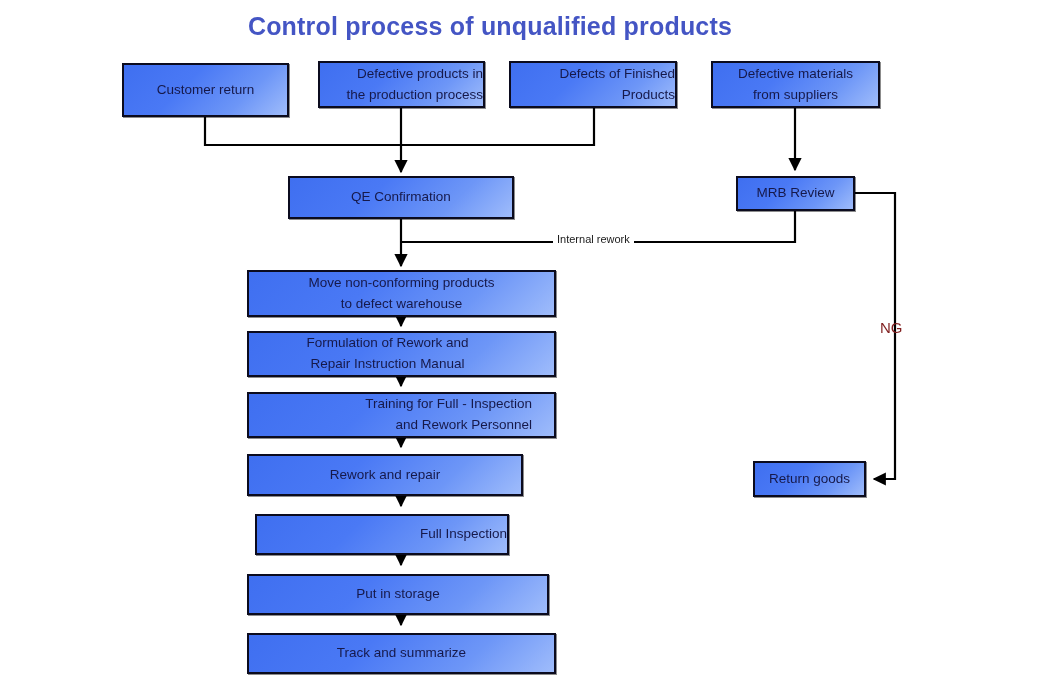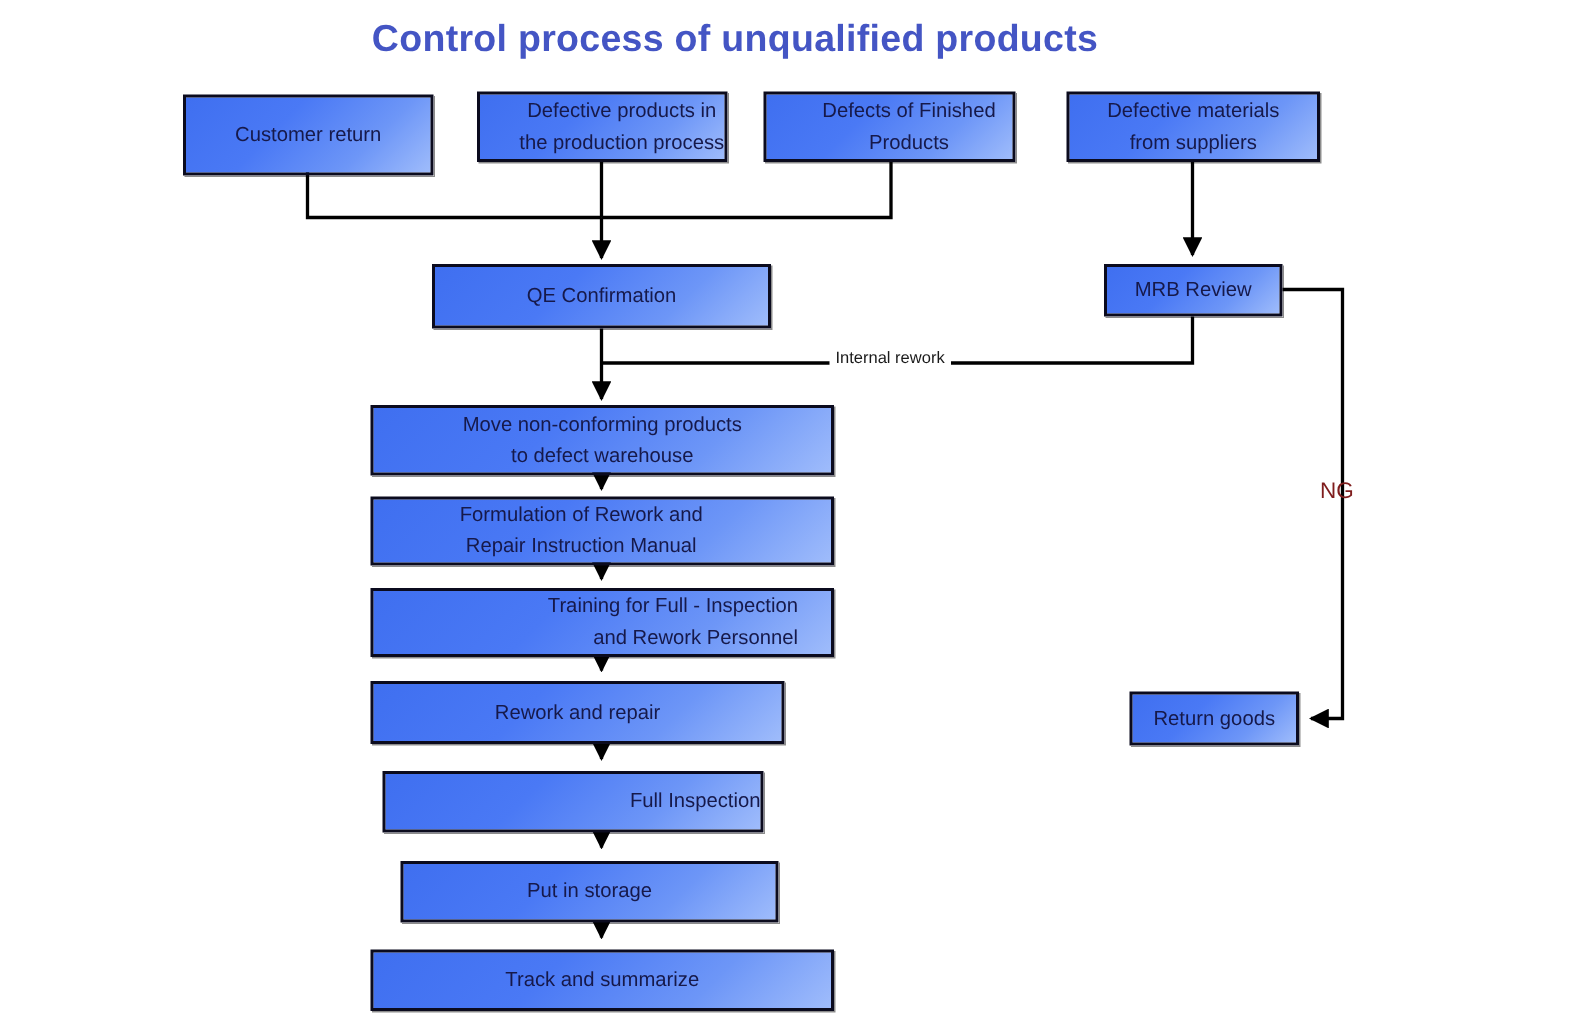--- a/index.html
+++ b/index.html
@@ -38,21 +38,21 @@
     display: flex;
     flex-direction: column;
     justify-content: center;
     overflow: hidden;
   }
   .node .line {
     line-height: 1.55;
     white-space: nowrap;
   }
   .align-center .line { text-align: center; }
-  .align-left   .line { text-align: center; padding-left: 26px; }
+  .align-left   .line { text-align: right; padding-left: 26px; }
   .align-shift  .line { text-align: center; padding-right: 28px; }
   .align-shift2 .line { text-align: right; padding-right: 22px; }
 
   #page-title {
     position: absolute;
     left: 0;
     top: 12px;
     width: 980px;
     text-align: center;
     font-size: 25px;
@@ -155,21 +155,21 @@
   </div>
 
   <div class="node align-center" style="left:247px; top:454px; width:276px; height:42px;">
     <div class="line">Rework and repair</div>
   </div>
 
   <div class="node align-center" style="left:255px; top:514px; width:254px; height:41px;align-items:flex-end;">
     <div class="line">Full Inspection</div>
   </div>
 
-  <div class="node align-center" style="left:247px; top:574px; width:252px; height:41px;margin-left:20px;">
+  <div class="node align-center" style="left:247px; top:574px; width:302px; height:41px;">
     <div class="line">Put in storage</div>
   </div>
 
   <div class="node align-center" style="left:247px; top:633px; width:309px; height:41px;">
     <div class="line">Track and summarize</div>
   </div>
 
   <div class="node align-center" style="left:753px; top:461px; width:113px; height:36px;">
     <div class="line">Return goods</div>
   </div>

